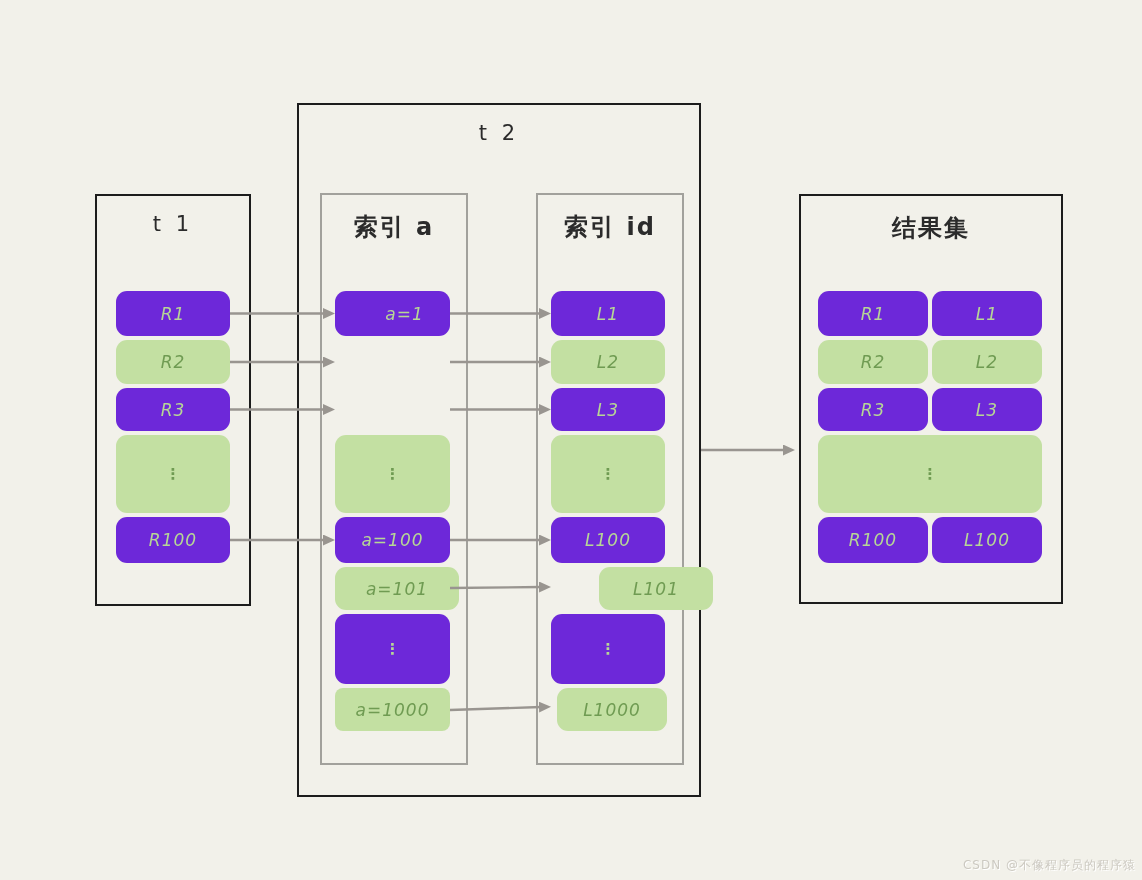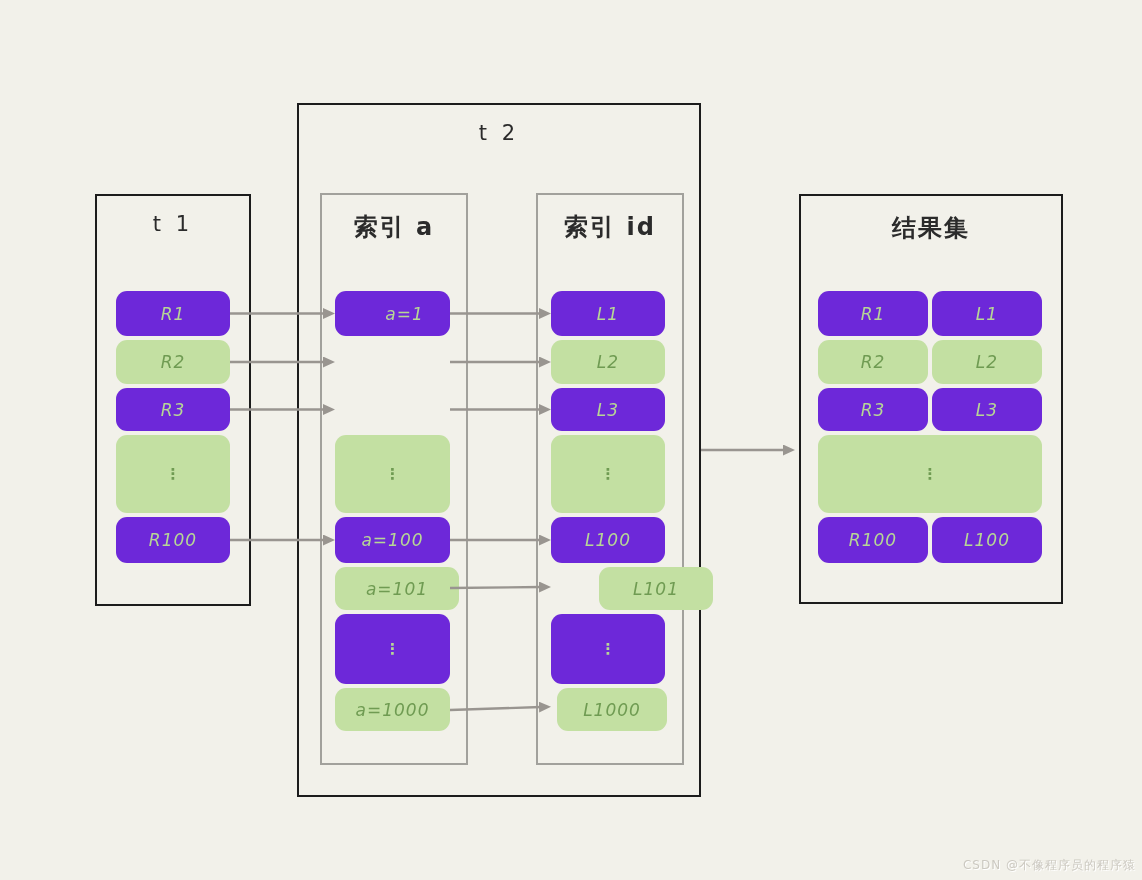--- a/index.html
+++ b/index.html
@@ -82,21 +82,21 @@
 
   <div class="cell dark" style="left:335px;top:291px;width:115px;height:45px;padding-left:24px;">a=1</div>
   <div class="cell light" style="left:335px;top:435px;width:115px;height:78px;">
       <span class="dots-glyph">⋮</span>
     </div>
   <div class="cell dark" style="left:335px;top:517px;width:115px;height:46px;">a=100</div>
   <div class="cell light" style="left:335px;top:567px;width:124px;height:43px;">a=101</div>
   <div class="cell dark" style="left:335px;top:614px;width:115px;height:70px;">
       <span class="dots-glyph">⋮</span>
     </div>
-  <div class="cell light" style="left:335px;top:688px;width:115px;height:43px;">a=1000</div>
+  <div class="cell light" style="left:335px;top:688px;width:115px;height:43px;border-radius:8px;">a=1000</div>
 
   <div class="cell dark" style="left:551px;top:291px;width:114px;height:45px;">L1</div>
   <div class="cell light" style="left:551px;top:340px;width:114px;height:44px;">L2</div>
   <div class="cell dark" style="left:551px;top:388px;width:114px;height:43px;">L3</div>
   <div class="cell light" style="left:551px;top:435px;width:114px;height:78px;">
       <span class="dots-glyph">⋮</span>
     </div>
   <div class="cell dark" style="left:551px;top:517px;width:114px;height:46px;">L100</div>
   <div class="cell light" style="left:551px;top:567px;width:114px;height:43px;margin-left:48px;">L101</div>
   <div class="cell dark" style="left:551px;top:614px;width:114px;height:70px;">

